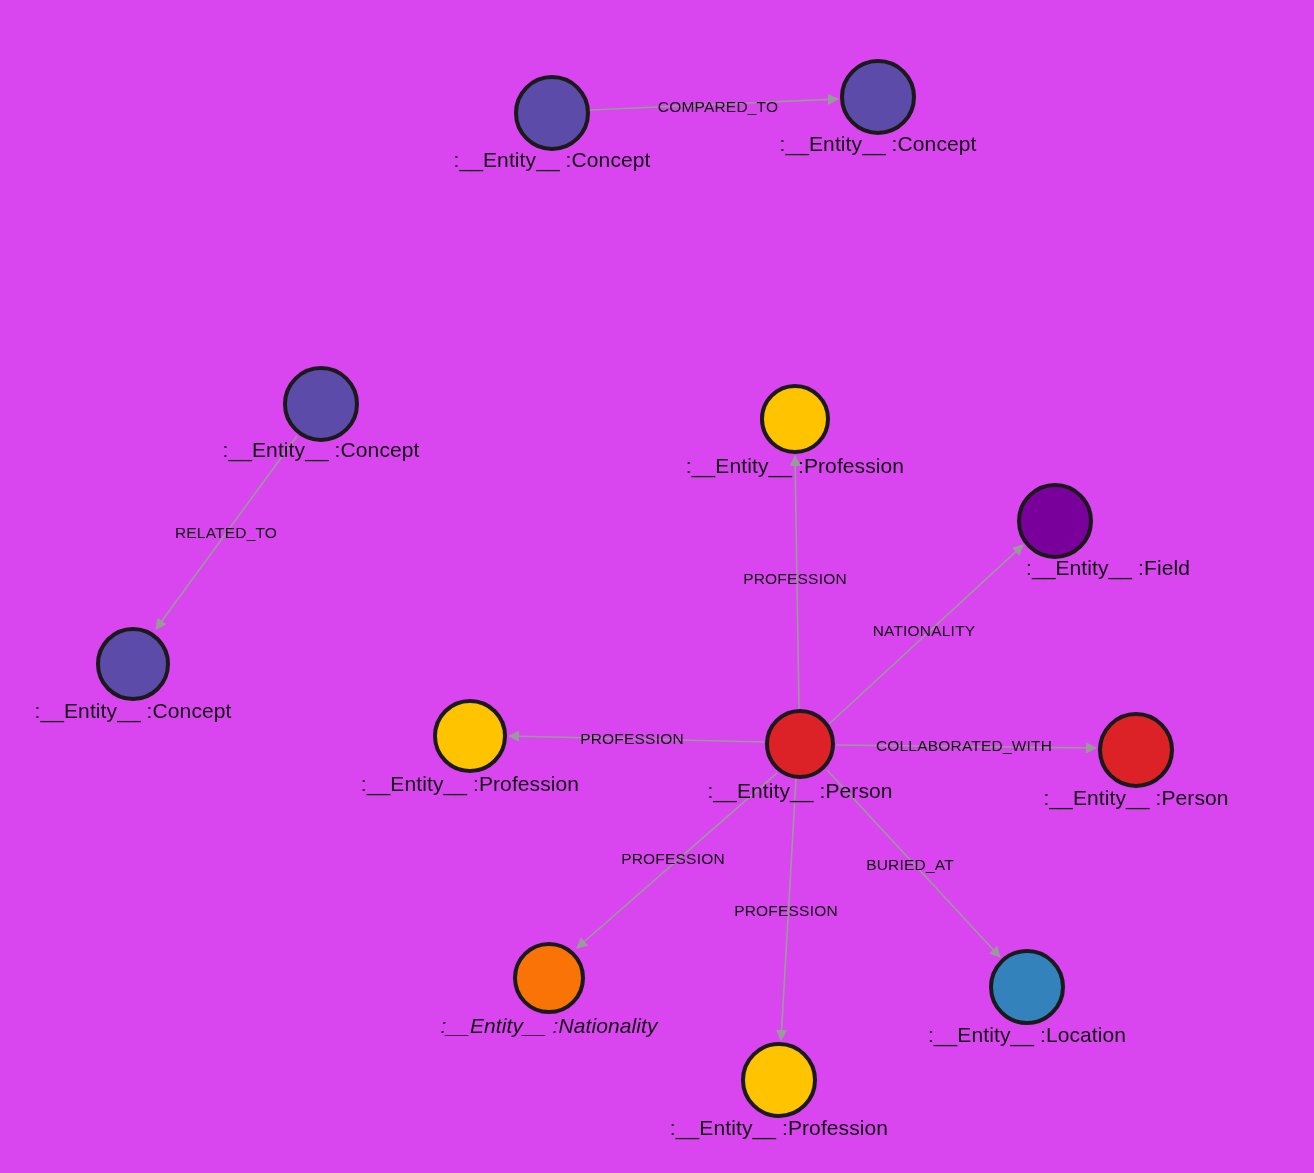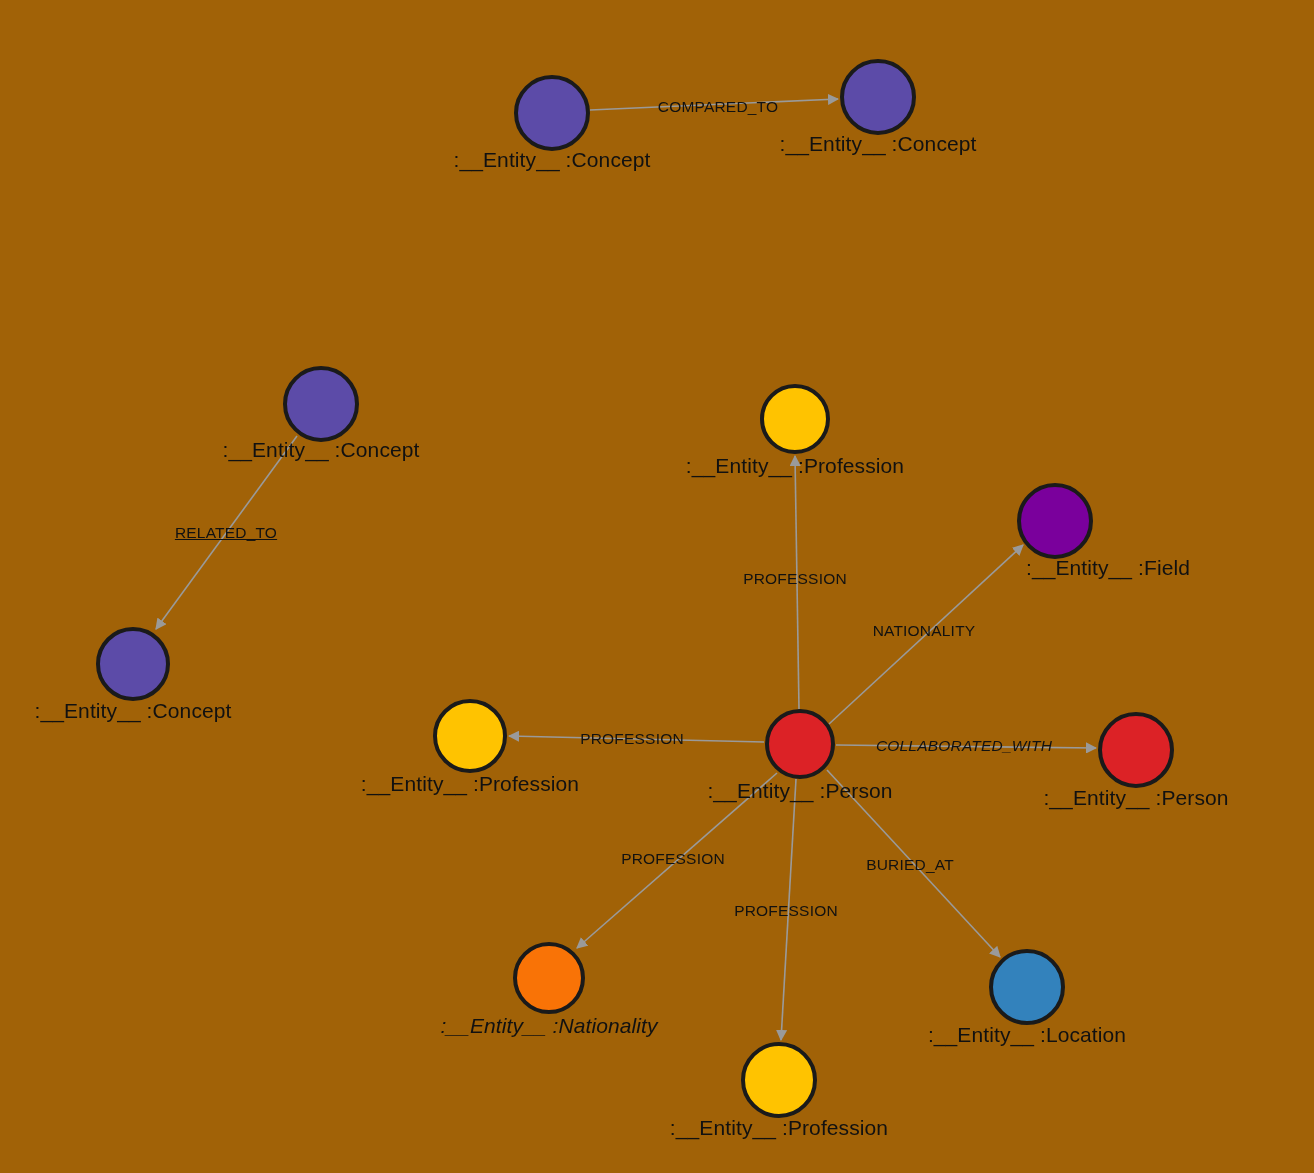--- a/index.html
+++ b/index.html
@@ -11,21 +11,21 @@
   body {
     font-family: "Liberation Sans", sans-serif;
     width: 1314px;
     height: 1173px;
     overflow: hidden;
   }
   #graph-canvas {
     position: relative;
     width: 1314px;
     height: 1173px;
-    background: #a16207;
+    background: #d946ef;
   }
   #edge-layer {
     position: absolute;
     top: 0;
     left: 0;
     width: 1314px;
     height: 1173px;
   }
   .node {
     position: absolute;
@@ -84,25 +84,25 @@
       <div class="node" style="left: 1017px; top: 483px; width: 76px; height: 76px; background: rgb(122, 0, 156); border-color: rgb(26, 26, 26);"></div>
       <div class="node" style="left: 433px; top: 699px; width: 74px; height: 74px; background: rgb(255, 195, 0); border-color: rgb(26, 26, 26);"></div>
       <div class="node" style="left: 765px; top: 709px; width: 70px; height: 70px; background: rgb(220, 34, 38); border-color: rgb(26, 26, 26);"></div>
       <div class="node" style="left: 1098px; top: 712px; width: 76px; height: 76px; background: rgb(220, 34, 38); border-color: rgb(26, 26, 26);"></div>
       <div class="node" style="left: 513px; top: 942px; width: 72px; height: 72px; background: rgb(249, 115, 6); border-color: rgb(26, 26, 26);"></div>
       <div class="node" style="left: 989px; top: 949px; width: 76px; height: 76px; background: rgb(51, 130, 188); border-color: rgb(26, 26, 26);"></div>
       <div class="node" style="left: 741px; top: 1042px; width: 76px; height: 76px; background: rgb(255, 195, 0); border-color: rgb(26, 26, 26);"></div>
     </div>
   <div id="label-layer">
       <div class="edge-label" style="left: 718px; top: 107px; transform: translate(-50%, -50%);">COMPARED_TO</div>
-      <div class="edge-label" style="left: 226px; top: 533px; transform: translate(-50%, -50%); text-decoration: underline;">RELATED_TO</div>
+      <div class="edge-label" style="left: 226px; top: 533px; transform: translate(-50%, -50%);">RELATED_TO</div>
       <div class="edge-label" style="left: 795px; top: 579px; transform: translate(-50%, -50%);">PROFESSION</div>
       <div class="edge-label" style="left: 924px; top: 631px; transform: translate(-50%, -50%);">NATIONALITY</div>
       <div class="edge-label" style="left: 632px; top: 739px; transform: translate(-50%, -50%);">PROFESSION</div>
-      <div class="edge-label" style="left: 964px; top: 746px; transform: translate(-50%, -50%); font-style: italic;">COLLABORATED_WITH</div>
+      <div class="edge-label" style="left: 964px; top: 746px; transform: translate(-50%, -50%);">COLLABORATED_WITH</div>
       <div class="edge-label" style="left: 673px; top: 859px; transform: translate(-50%, -50%);">PROFESSION</div>
       <div class="edge-label" style="left: 786px; top: 911px; transform: translate(-50%, -50%);">PROFESSION</div>
       <div class="edge-label" style="left: 910px; top: 865px; transform: translate(-50%, -50%); text-align: center;">BURIED_AT</div>
       <div class="node-label" style="left: 552px; top: 160px; transform: translate(-50%, -50%);">:__Entity__ :Concept</div>
       <div class="node-label" style="left: 878px; top: 144px; transform: translate(-50%, -50%);">:__Entity__ :Concept</div>
       <div class="node-label" style="left: 321px; top: 450px; transform: translate(-50%, -50%);">:__Entity__ :Concept</div>
       <div class="node-label" style="left: 133px; top: 711px; transform: translate(-50%, -50%);">:__Entity__ :Concept</div>
       <div class="node-label" style="left: 795px; top: 466px; transform: translate(-50%, -50%);">:__Entity__ :Profession</div>
       <div class="node-label" style="left: 1108px; top: 568px; transform: translate(-50%, -50%);">:__Entity__ :Field</div>
       <div class="node-label" style="left: 470px; top: 784px; transform: translate(-50%, -50%);">:__Entity__ :Profession</div>

